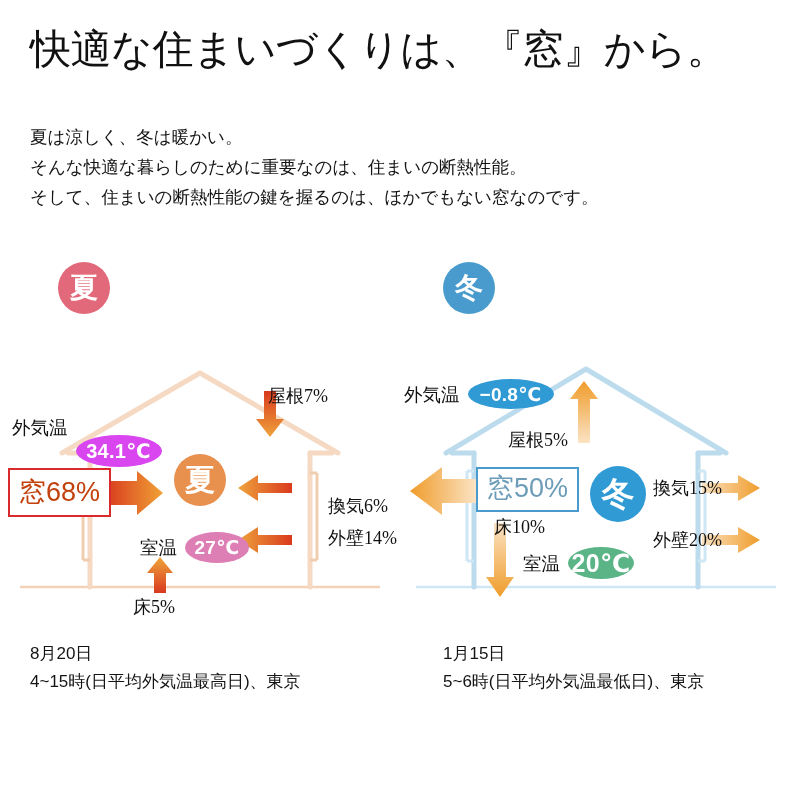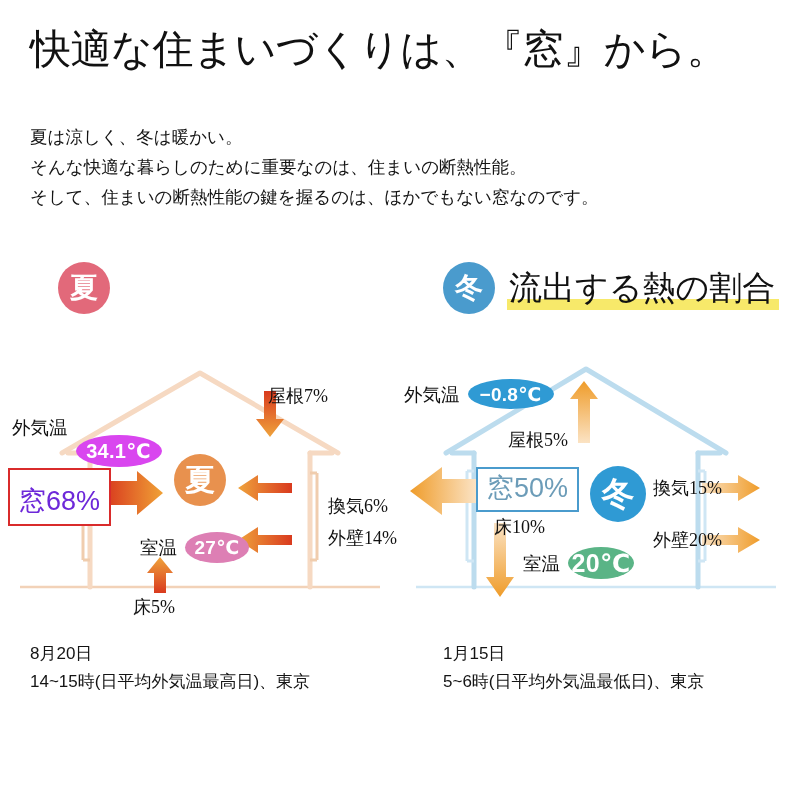--- a/index.html
+++ b/index.html
@@ -172,23 +172,23 @@
     position: absolute;
     display: flex;
     align-items: center;
     justify-content: center;
     font-weight: 400;
     background: #ffffff;
     line-height: 1;
   }
   .callout.summer {
     border: 2px solid #d92b2b;
-    color: #6d28d9;
+    color: #c2410c;
     font-size: 27px;
-    padding: 18px 9px 9px 9px;
+    padding: 9px 9px 9px 9px;
     text-align: center;
   }
   .callout.winter {
     border: 2px solid #4a9bcd;
     color: #6c9cb8;
     font-size: 27px;
     padding: 6px 9px 8px 9px;
   }
 
   
@@ -212,24 +212,20 @@
   <div>そんな快適な暮らしのために重要なのは、住まいの断熱性能。</div>
   <div>そして、住まいの断熱性能の鍵を握るのは、ほかでもない窓なのです。</div>
 </div>
 
 <div class="section-head summer">
   <div class="season-chip summer">夏</div>
 </div>
 
 <div class="section-head winter">
   <div class="season-chip winter">冬</div>
-  <div class="section-title">
-    <span class="hl"></span>
-    <span>流出する熱の割合</span>
-  </div>
 </div>
 
 <div class="panel summer">
   <svg viewBox="0 0 400 265" xmlns="http://www.w3.org/2000/svg">
     <defs>
       <linearGradient id="arrowInH" x1="1" y1="0" x2="0" y2="0">
         <stop offset="0%" stop-color="#d93a1e"></stop>
         <stop offset="100%" stop-color="#efa33c"></stop>
       </linearGradient>
       <linearGradient id="arrowInV" x1="0" y1="0" x2="0" y2="1">
@@ -358,19 +354,19 @@
   <div class="lbl big" style="left: 96px; top: 163px;">床10%</div>
 
   <div class="temp-row" style="left: 125px; top: 192px;">
     <span>室温</span>
     <span class="pill room-winter">20℃</span>
   </div>
 </div>
 
 <div class="caption summer">
   <div>8月20日</div>
-  <div>14~15時(日平均外気温最高日)、東京</div>
+  <div>4~15時(日平均外気温最高日)、東京</div>
 </div>
 
 <div class="caption winter">
   <div>1月15日</div>
   <div>5~6時(日平均外気温最低日)、東京</div>
 </div>
 
 </body></html>

